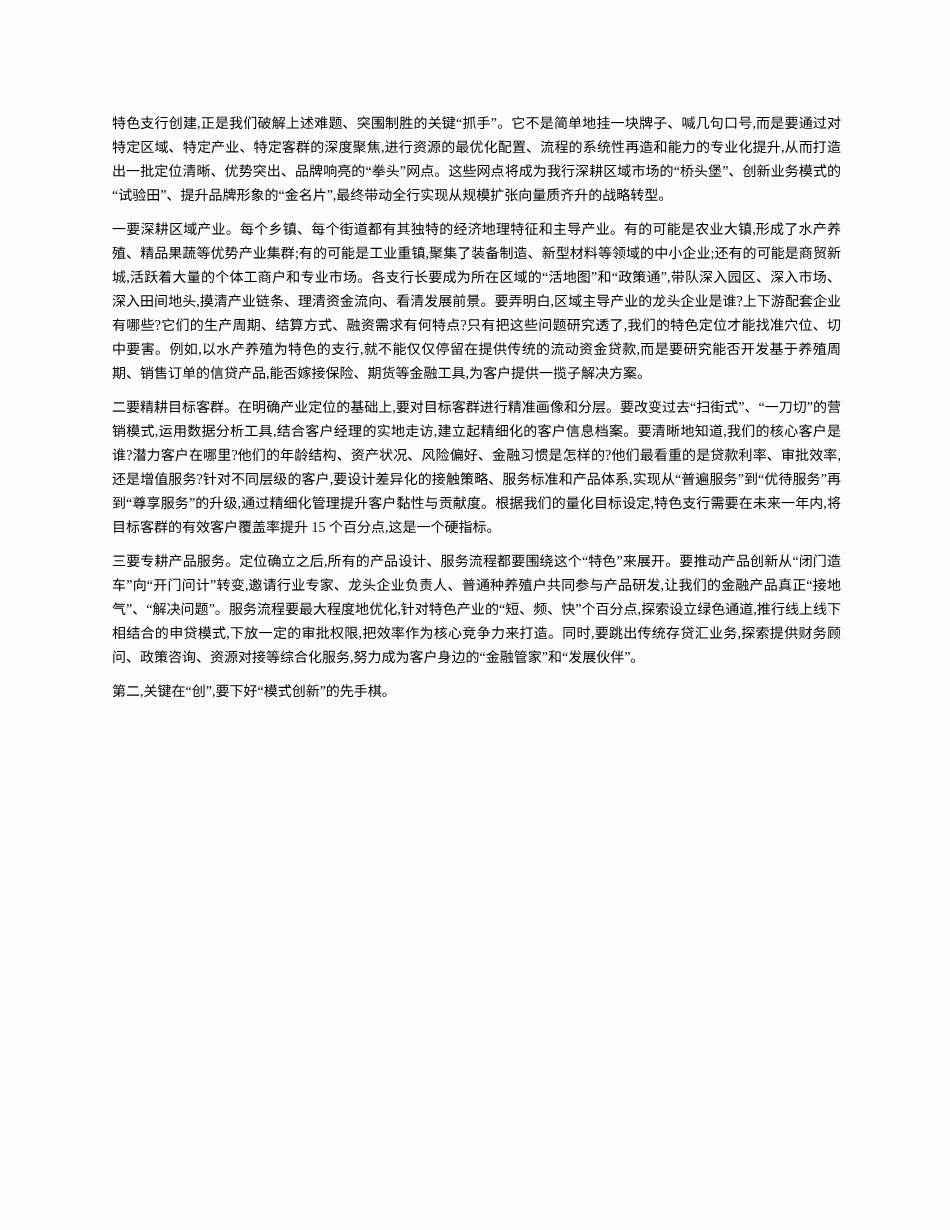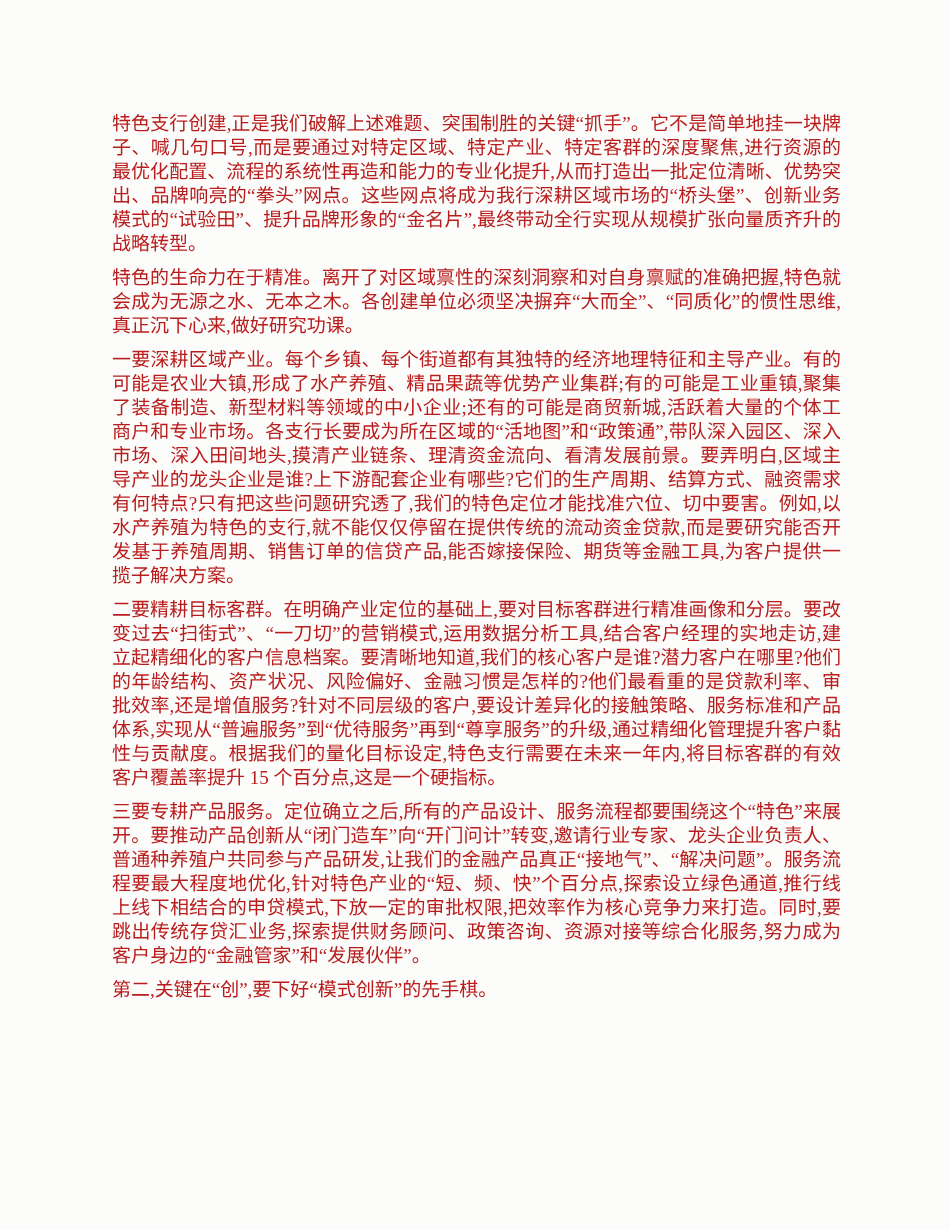--- a/index.html
+++ b/index.html
@@ -15,35 +15,34 @@
   }
   .doc-page {
     position: absolute;
     top: 0;
     left: 112px;
     width: 729px;
     padding-top: 112px;
   }
   .doc-page p {
     margin: 0 0 10px 0;
-    font-size: 19px;
+    font-size: 14px;
     line-height: 24px;
     font-weight: 400;
-    color: #b91c1c;
+    color: #000000;
     text-align: justify;
     text-justify: inter-ideograph;
     word-break: break-word;
   }
   .doc-page p:last-child {
     margin-bottom: 8px;
   }
 </style>
 </head>
 <body>
 
 <main class="doc-page">
   <p>特色支行创建,正是我们破解上述难题、突围制胜的关键“抓手”。它不是简单地挂一块牌子、喊几句口号,而是要通过对特定区域、特定产业、特定客群的深度聚焦,进行资源的最优化配置、流程的系统性再造和能力的专业化提升,从而打造出一批定位清晰、优势突出、品牌响亮的“拳头”网点。这些网点将成为我行深耕区域市场的“桥头堡”、创新业务模式的“试验田”、提升品牌形象的“金名片”,最终带动全行实现从规模扩张向量质齐升的战略转型。</p>
-  <p>特色的生命力在于精准。离开了对区域禀性的深刻洞察和对自身禀赋的准确把握,特色就会成为无源之水、无本之木。各创建单位必须坚决摒弃“大而全”、“同质化”的惯性思维,真正沉下心来,做好研究功课。</p>
   <p>一要深耕区域产业。每个乡镇、每个街道都有其独特的经济地理特征和主导产业。有的可能是农业大镇,形成了水产养殖、精品果蔬等优势产业集群;有的可能是工业重镇,聚集了装备制造、新型材料等领域的中小企业;还有的可能是商贸新城,活跃着大量的个体工商户和专业市场。各支行长要成为所在区域的“活地图”和“政策通”,带队深入园区、深入市场、深入田间地头,摸清产业链条、理清资金流向、看清发展前景。要弄明白,区域主导产业的龙头企业是谁?上下游配套企业有哪些?它们的生产周期、结算方式、融资需求有何特点?只有把这些问题研究透了,我们的特色定位才能找准穴位、切中要害。例如,以水产养殖为特色的支行,就不能仅仅停留在提供传统的流动资金贷款,而是要研究能否开发基于养殖周期、销售订单的信贷产品,能否嫁接保险、期货等金融工具,为客户提供一揽子解决方案。</p>
   <p>二要精耕目标客群。在明确产业定位的基础上,要对目标客群进行精准画像和分层。要改变过去“扫街式”、“一刀切”的营销模式,运用数据分析工具,结合客户经理的实地走访,建立起精细化的客户信息档案。要清晰地知道,我们的核心客户是谁?潜力客户在哪里?他们的年龄结构、资产状况、风险偏好、金融习惯是怎样的?他们最看重的是贷款利率、审批效率,还是增值服务?针对不同层级的客户,要设计差异化的接触策略、服务标准和产品体系,实现从“普遍服务”到“优待服务”再到“尊享服务”的升级,通过精细化管理提升客户黏性与贡献度。根据我们的量化目标设定,特色支行需要在未来一年内,将目标客群的有效客户覆盖率提升 15 个百分点,这是一个硬指标。</p>
   <p>三要专耕产品服务。定位确立之后,所有的产品设计、服务流程都要围绕这个“特色”来展开。要推动产品创新从“闭门造车”向“开门问计”转变,邀请行业专家、龙头企业负责人、普通种养殖户共同参与产品研发,让我们的金融产品真正“接地气”、“解决问题”。服务流程要最大程度地优化,针对特色产业的“短、频、快”个百分点,探索设立绿色通道,推行线上线下相结合的申贷模式,下放一定的审批权限,把效率作为核心竞争力来打造。同时,要跳出传统存贷汇业务,探索提供财务顾问、政策咨询、资源对接等综合化服务,努力成为客户身边的“金融管家”和“发展伙伴”。</p>
   <p>第二,关键在“创”,要下好“模式创新”的先手棋。</p>
 </main>
 
 </body></html>

